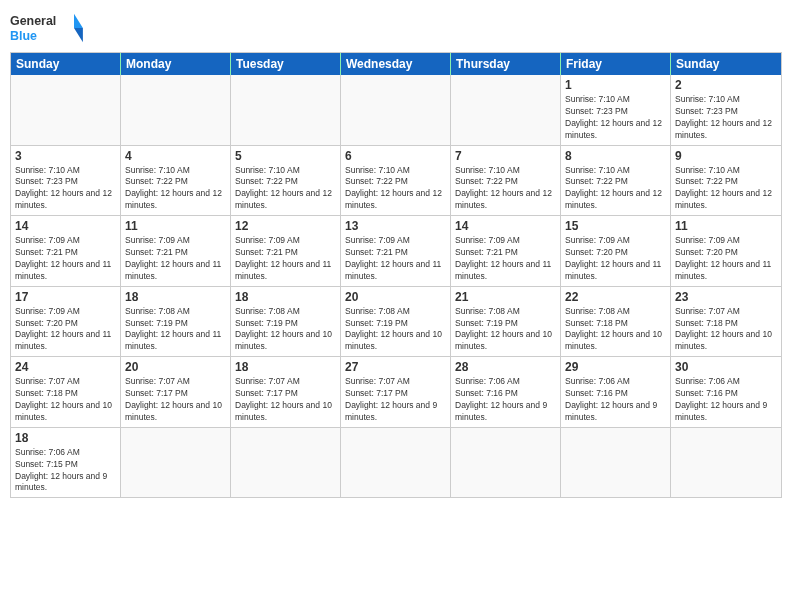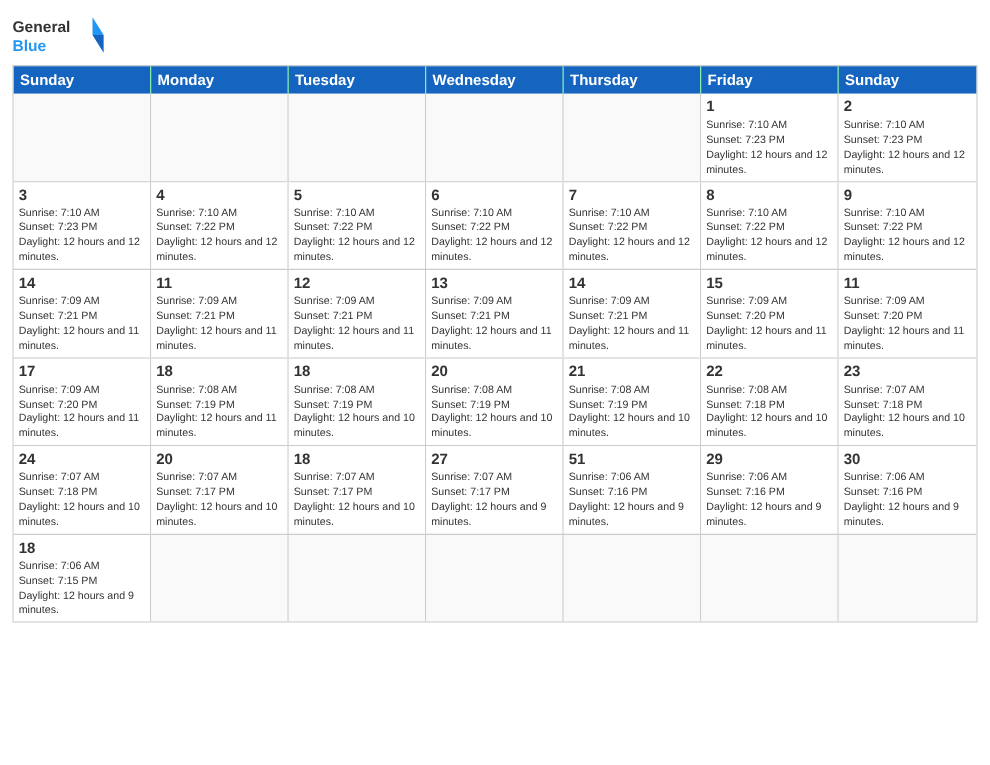--- a/index.html
+++ b/index.html
@@ -244,21 +244,21 @@
           </div>
           <div class="cal-cell">
             <span class="day-number">18</span>
             <div class="cell-info">Sunrise: 7:07 AM<br>Sunset: 7:17 PM<br>Daylight: 12 hours and 10 minutes.</div>
           </div>
           <div class="cal-cell">
             <span class="day-number">27</span>
             <div class="cell-info">Sunrise: 7:07 AM<br>Sunset: 7:17 PM<br>Daylight: 12 hours and 9 minutes.</div>
           </div>
           <div class="cal-cell">
-            <span class="day-number">51</span>
+            <span class="day-number">28</span>
             <div class="cell-info">Sunrise: 7:06 AM<br>Sunset: 7:16 PM<br>Daylight: 12 hours and 9 minutes.</div>
           </div>
           <div class="cal-cell">
             <span class="day-number">29</span>
             <div class="cell-info">Sunrise: 7:06 AM<br>Sunset: 7:16 PM<br>Daylight: 12 hours and 9 minutes.</div>
           </div>
           <div class="cal-cell">
             <span class="day-number">30</span>
             <div class="cell-info">Sunrise: 7:06 AM<br>Sunset: 7:16 PM<br>Daylight: 12 hours and 9 minutes.</div>
           </div>

